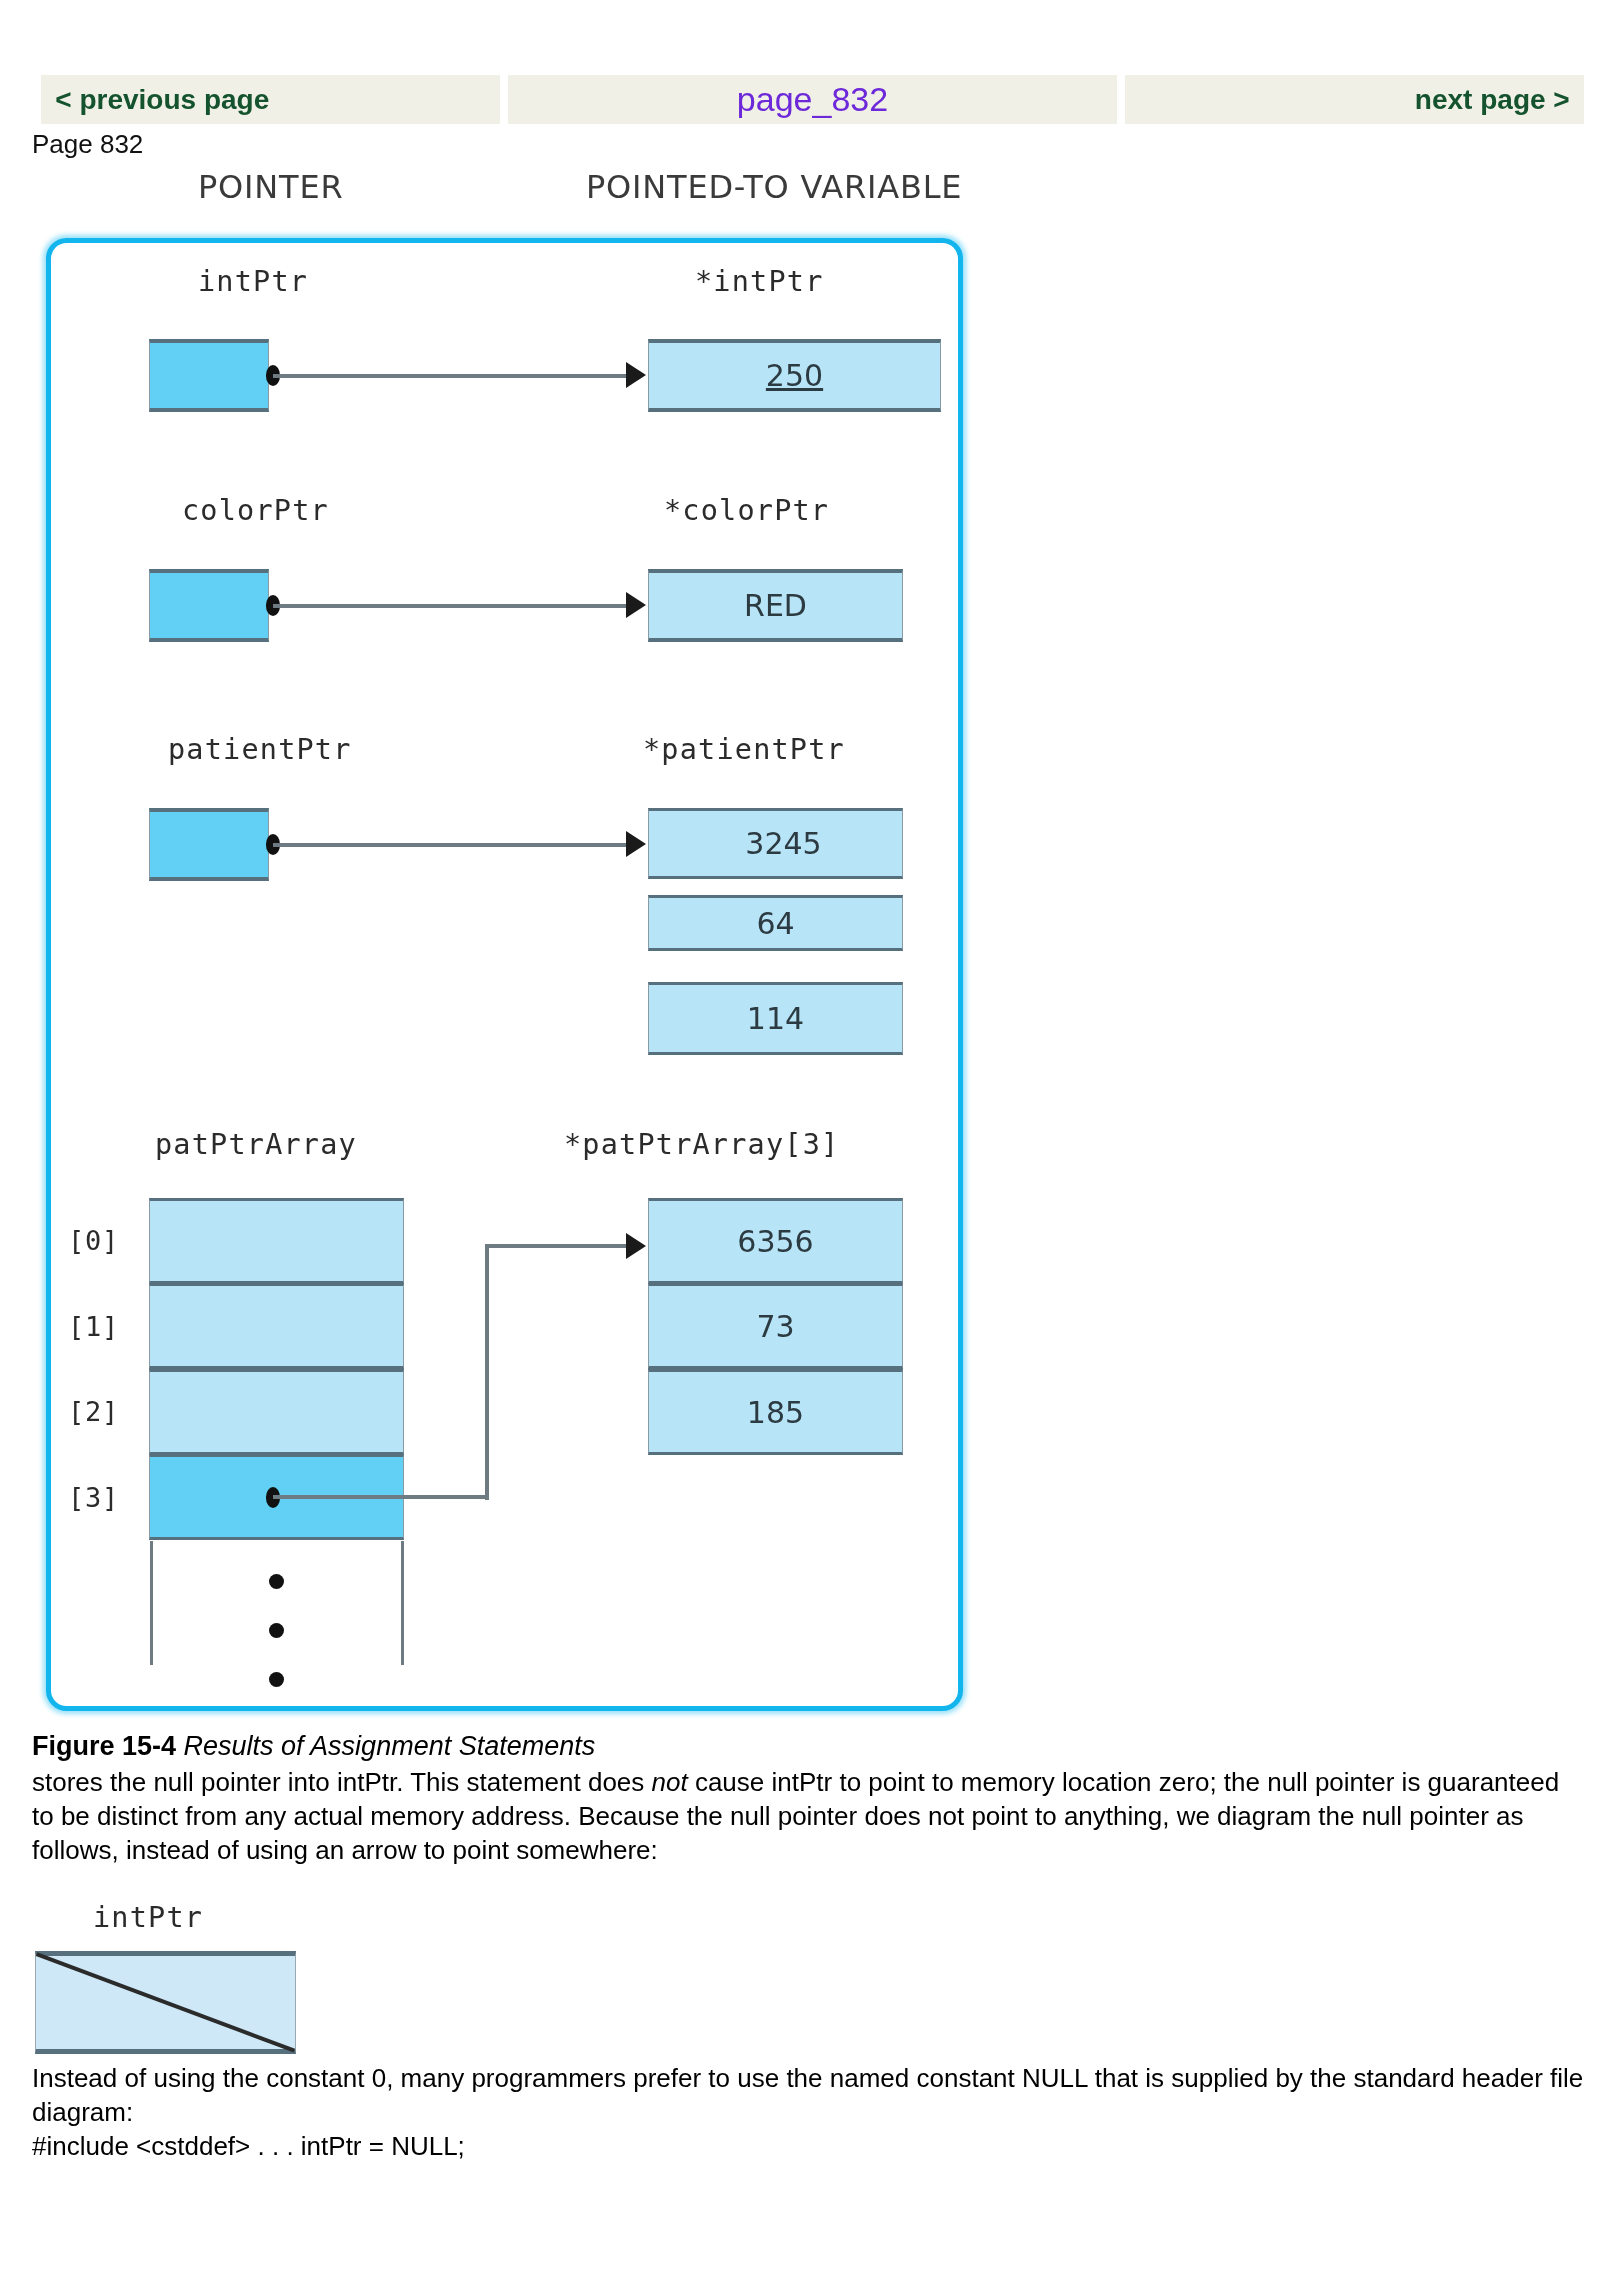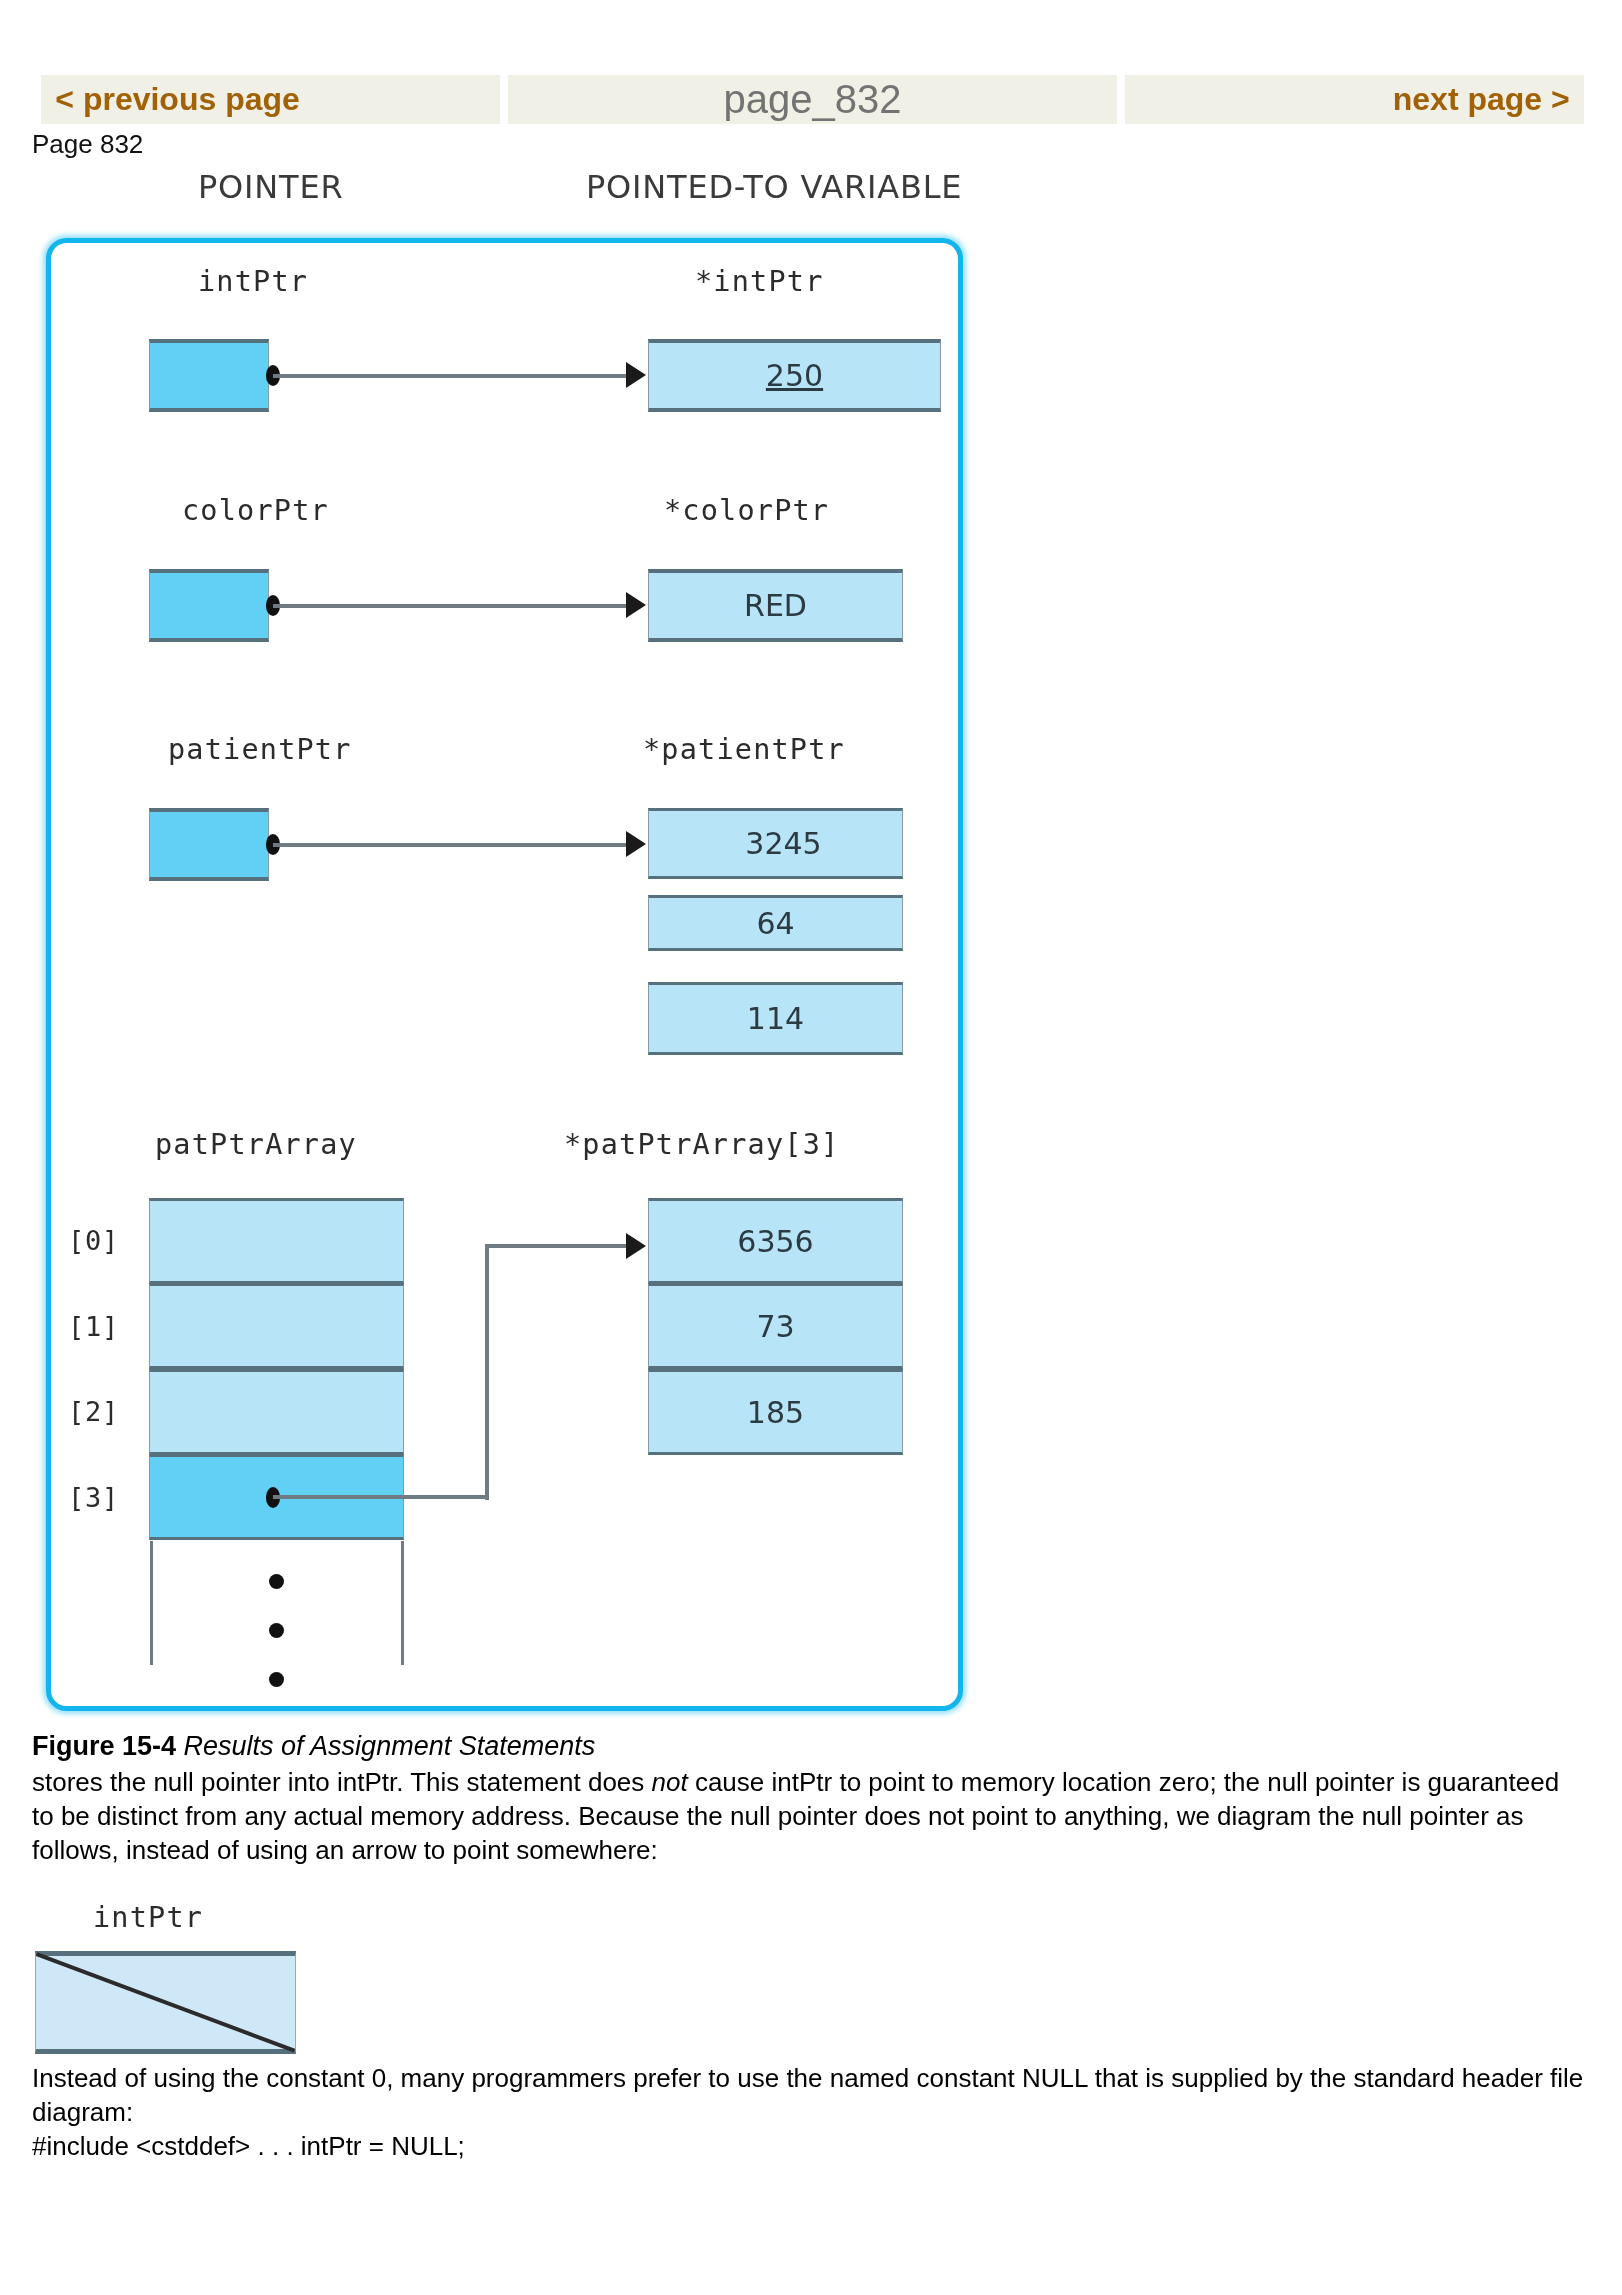--- a/index.html
+++ b/index.html
@@ -41,30 +41,30 @@
   #nav-mid {
     flex: 1;
     justify-content: center;
   }
   #nav-next {
     width: 459px;
     justify-content: flex-end;
     padding-right: 14.3px;
   }
   .nav-link {
-    color: #a16207;
+    color: #14532d;
     font-weight: bold;
-    font-size: 32px;
+    font-size: 28px;
     letter-spacing: 0px;
     text-decoration: none;
     white-space: nowrap;
   }
   .nav-plain {
-    color: #737373;
-    font-size: 40px;
+    color: #6d28d9;
+    font-size: 34px;
     white-space: nowrap;
   }
 
   
   #page-label {
     position: absolute;
     left: 32px;
     top: 129px;
     font-size: 26px;
     color: #111111;

